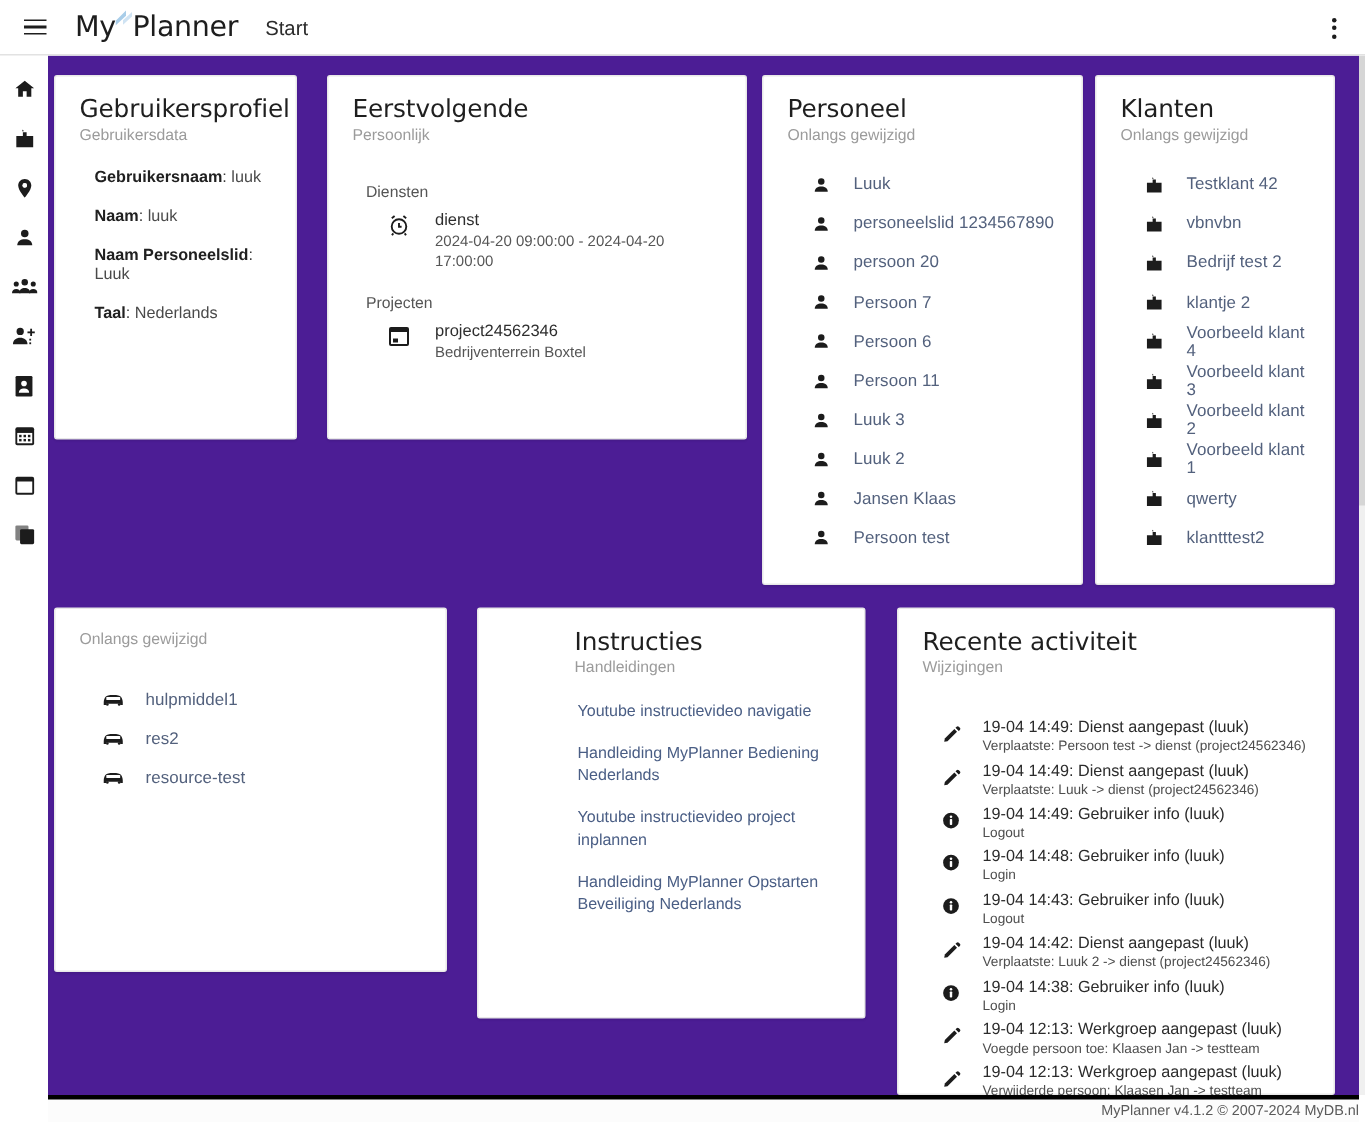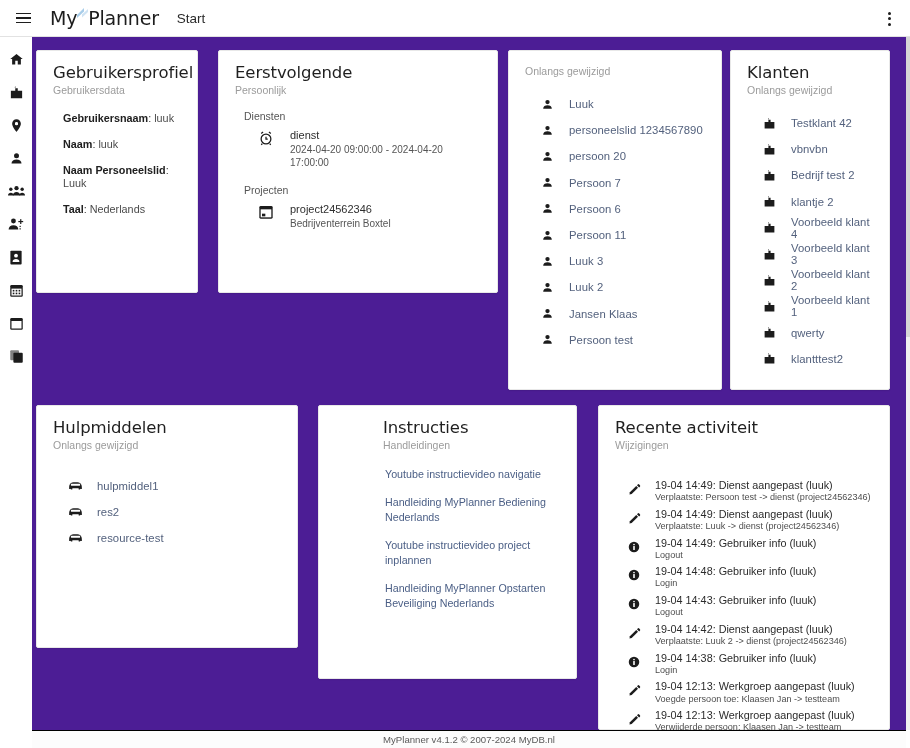--- a/index.html
+++ b/index.html
@@ -96,21 +96,21 @@
   }
   .card-head { padding: 12px 16px 0 16px; }
 
   
   .kv { font-size: 10.8px; color: #3a3a3a; margin-bottom: 13px; line-height: 1.2; }
   .kv b { font-weight: 700; color: #202020; }
   .kv span { color: #4a4a4a; }
   .profile-body { padding: 16px 16px 0 26px; }
 
   
-  .sec-label { font-size: 10.5px; color: #555; margin: 0 0 6px 0; }
+  .sec-label { font-size: 10.5px; color: #555; margin: 12px 0 6px 0; }
   .ev-body { padding: 14px 16px 0 25px; }
   .ev-row { display: flex; align-items: flex-start; gap: 14px; margin: 4px 0 14px 12px; }
   .ev-icon { width: 20px; min-width: 20px; display: flex; justify-content: center; padding-top: 2px; }
   .ev-main { font-size: 11px; color: #333; line-height: 1.35; }
   .ev-main .ev-t1 { color: #2e2e2e; }
   .ev-main .ev-t2 { color: #555; font-size: 10px; }
 
   
   .link-list { padding: 14px 16px 0 16px; }
   .link-row {
@@ -135,24 +135,24 @@
   .act-list { padding: 12px 14px 0 14px; }
   .act-row { display: flex; align-items: flex-start; gap: 0; margin-bottom: 4.5px; }
   .act-icon { width: 42px; min-width: 42px; display: flex; justify-content: center; padding-top: 4px; }
   .act-txt { line-height: 1.22; }
   .act-main { font-size: 10.8px; color: #2b2b2b; }
   .act-sub { font-size: 9.1px; color: #4e4e4e; }
 
   
   .footer {
     position: absolute; left: 32px; top: 730px; width: 874px; height: 18px;
-    display: flex; align-items: center; justify-content: center;
+    display: flex; align-items: center; justify-content: flex-end;
     background: #fcfcfc;
     font-size: 9.6px; color: #5a5a5a;
-    border-top: 1px solid #000000;
+    border-top: 3px solid #000000;
   }
 </style>
 </head>
 <body>
 
 <div class="topbar">
   <div class="hamburger">
     <span></span>
     <span></span>
     <span></span>
@@ -322,20 +322,21 @@
         <div class="ev-main">
           <div class="ev-t1">project24562346</div>
           <div class="ev-t2">Bedrijventerrein Boxtel</div>
         </div>
       </div>
     </div>
   </div>
 
   <div class="card" style="left:476px; top:13px; width:214px; height:340px;">
     <div class="card-head">
+      <div class="card-title">Personeel</div>
       <div class="card-sub">Onlangs gewijzigd</div>
     </div>
     <div class="link-list" id="personeel-list">
         <div class="link-row">
           <span class="li-icon">
             <svg width="13" height="13" viewBox="0 0 24 24" fill="#1c1c1c">
               <circle cx="12" cy="7.5" r="4"></circle>
               <path d="M4 20 c0-4.4 3.6-6.5 8-6.5 s8 2.1 8 6.5 z"></path>
             </svg>
           </span>
@@ -519,21 +520,20 @@
               <path d="M3 21 V9 h7 V5 h4 v4 h7 v12 Z M5 11h2v2H5z M8 11h2v2H8z M11 7h2v2h-2z M11 11h2v2h-2z M14 11h2v2h-2z M17 11h2v2h-2z M5 15h2v2H5z M8 15h2v2H8z M11 15h2v2h-2z M14 15h2v2h-2z M17 15h2v2h-2z"></path>
             </svg>
           </span>
           <span class="li-text">klantttest2</span>
         </div>
       </div>
   </div>
 
   <div class="card" style="left:4px; top:368px; width:262px; height:243px;">
     <div class="card-head">
-      <div class="card-title">Hulpmiddelen</div>
       <div class="card-sub">Onlangs gewijzigd</div>
     </div>
     <div class="link-list" id="hulpmiddelen-list" style="padding-top:22px;">
         <div class="link-row">
           <span class="li-icon">
             <svg width="15" height="12" viewBox="0 0 26 18" fill="#1c1c1c">
               <path d="M2 11 c0-2.5 1-5 2.2-6.4 C5.4 3.2 8 2.6 13 2.6 s7.6 .6 8.8 2 C23 6 24 8.5 24 11 v3.2 h-3 v-1.4 H5 v1.4 H2 Z"></path>
               <rect x="5" y="5" width="16" height="3.4" fill="#fff" rx="0.6"></rect>
               <circle cx="6.2" cy="13.6" r="1.5"></circle>
               <circle cx="19.8" cy="13.6" r="1.5"></circle>

